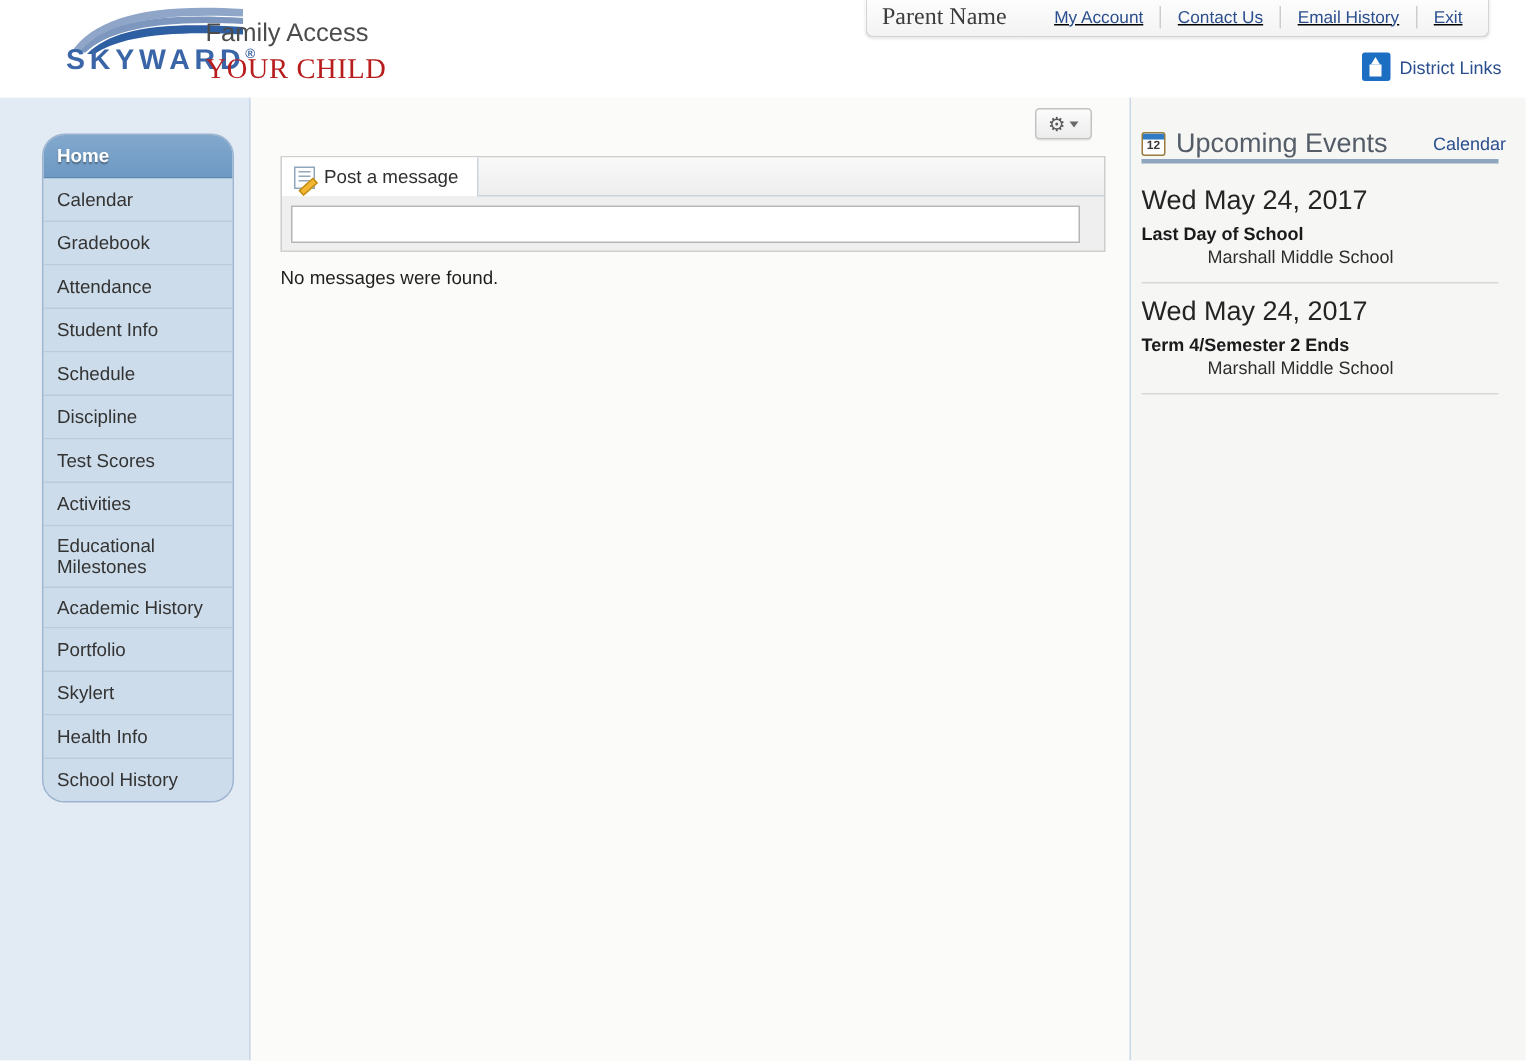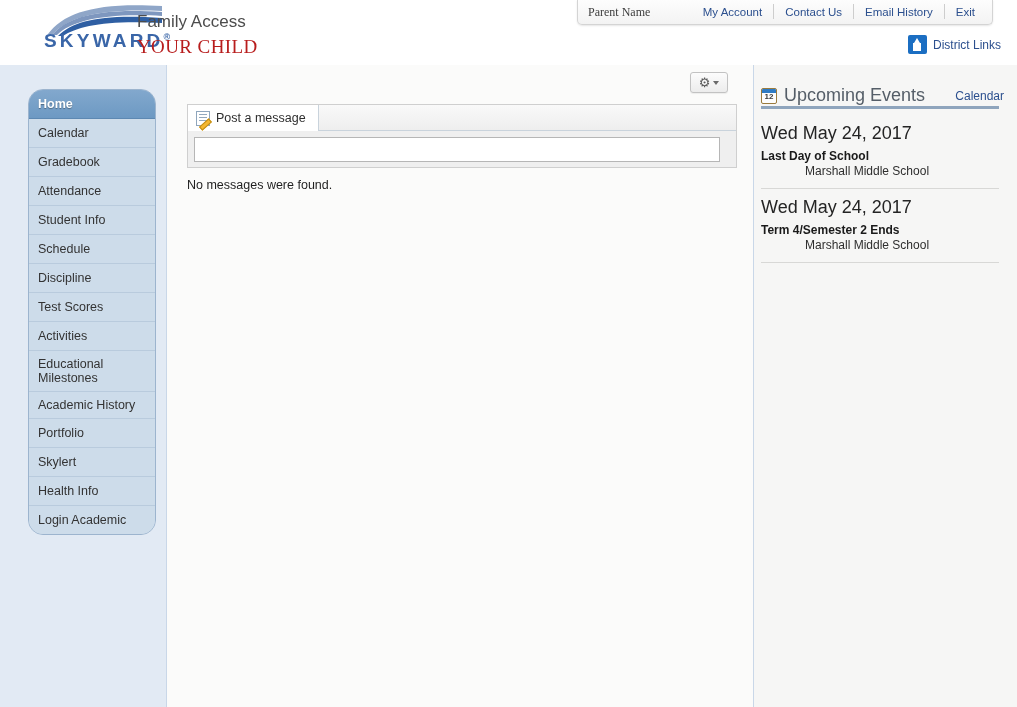--- a/index.html
+++ b/index.html
@@ -91,30 +91,31 @@
     border: 1px solid #d4d4d4;
     border-top: none;
     border-radius: 0 0 5px 5px;
     box-shadow: 0 1px 2px rgba(0,0,0,0.10);
     display: flex;
     align-items: center;
     padding: 0 6px 0 10px;
   }
   .parent-name {
     font-family: "Liberation Serif", serif;
-    font-size: 12px;
+    font-size: 16px;
     color: #3c3c3c;
     white-space: nowrap;
     padding-right: 14px;
   }
   .topnav-links {
     display: flex;
     align-items: flex-start;
     margin-left: auto;
     height: 17px;
+    text-decoration: underline;
   }
   .topnav-link {
     font-size: 11.5px;
     color: #2b4f8e;
     text-decoration: none;
     padding: 0 11px;
     white-space: nowrap;
     cursor: pointer;
     line-height: 17px;
   }
@@ -448,21 +449,21 @@
       <div class="menu-item">Student Info</div>
       <div class="menu-item">Schedule</div>
       <div class="menu-item">Discipline</div>
       <div class="menu-item">Test Scores</div>
       <div class="menu-item">Activities</div>
       <div class="menu-item two-line">Educational Milestones</div>
       <div class="menu-item two-line">Academic History</div>
       <div class="menu-item">Portfolio</div>
       <div class="menu-item">Skylert</div>
       <div class="menu-item">Health Info</div>
-      <div class="menu-item">Login Academic</div>
+      <div class="menu-item">School History</div>
     </div>
   </div>
 
   <div class="main">
 
     <div class="gear-btn">
       <span class="gear-glyph">⚙</span>
       <span class="caret-down"></span>
     </div>
 

